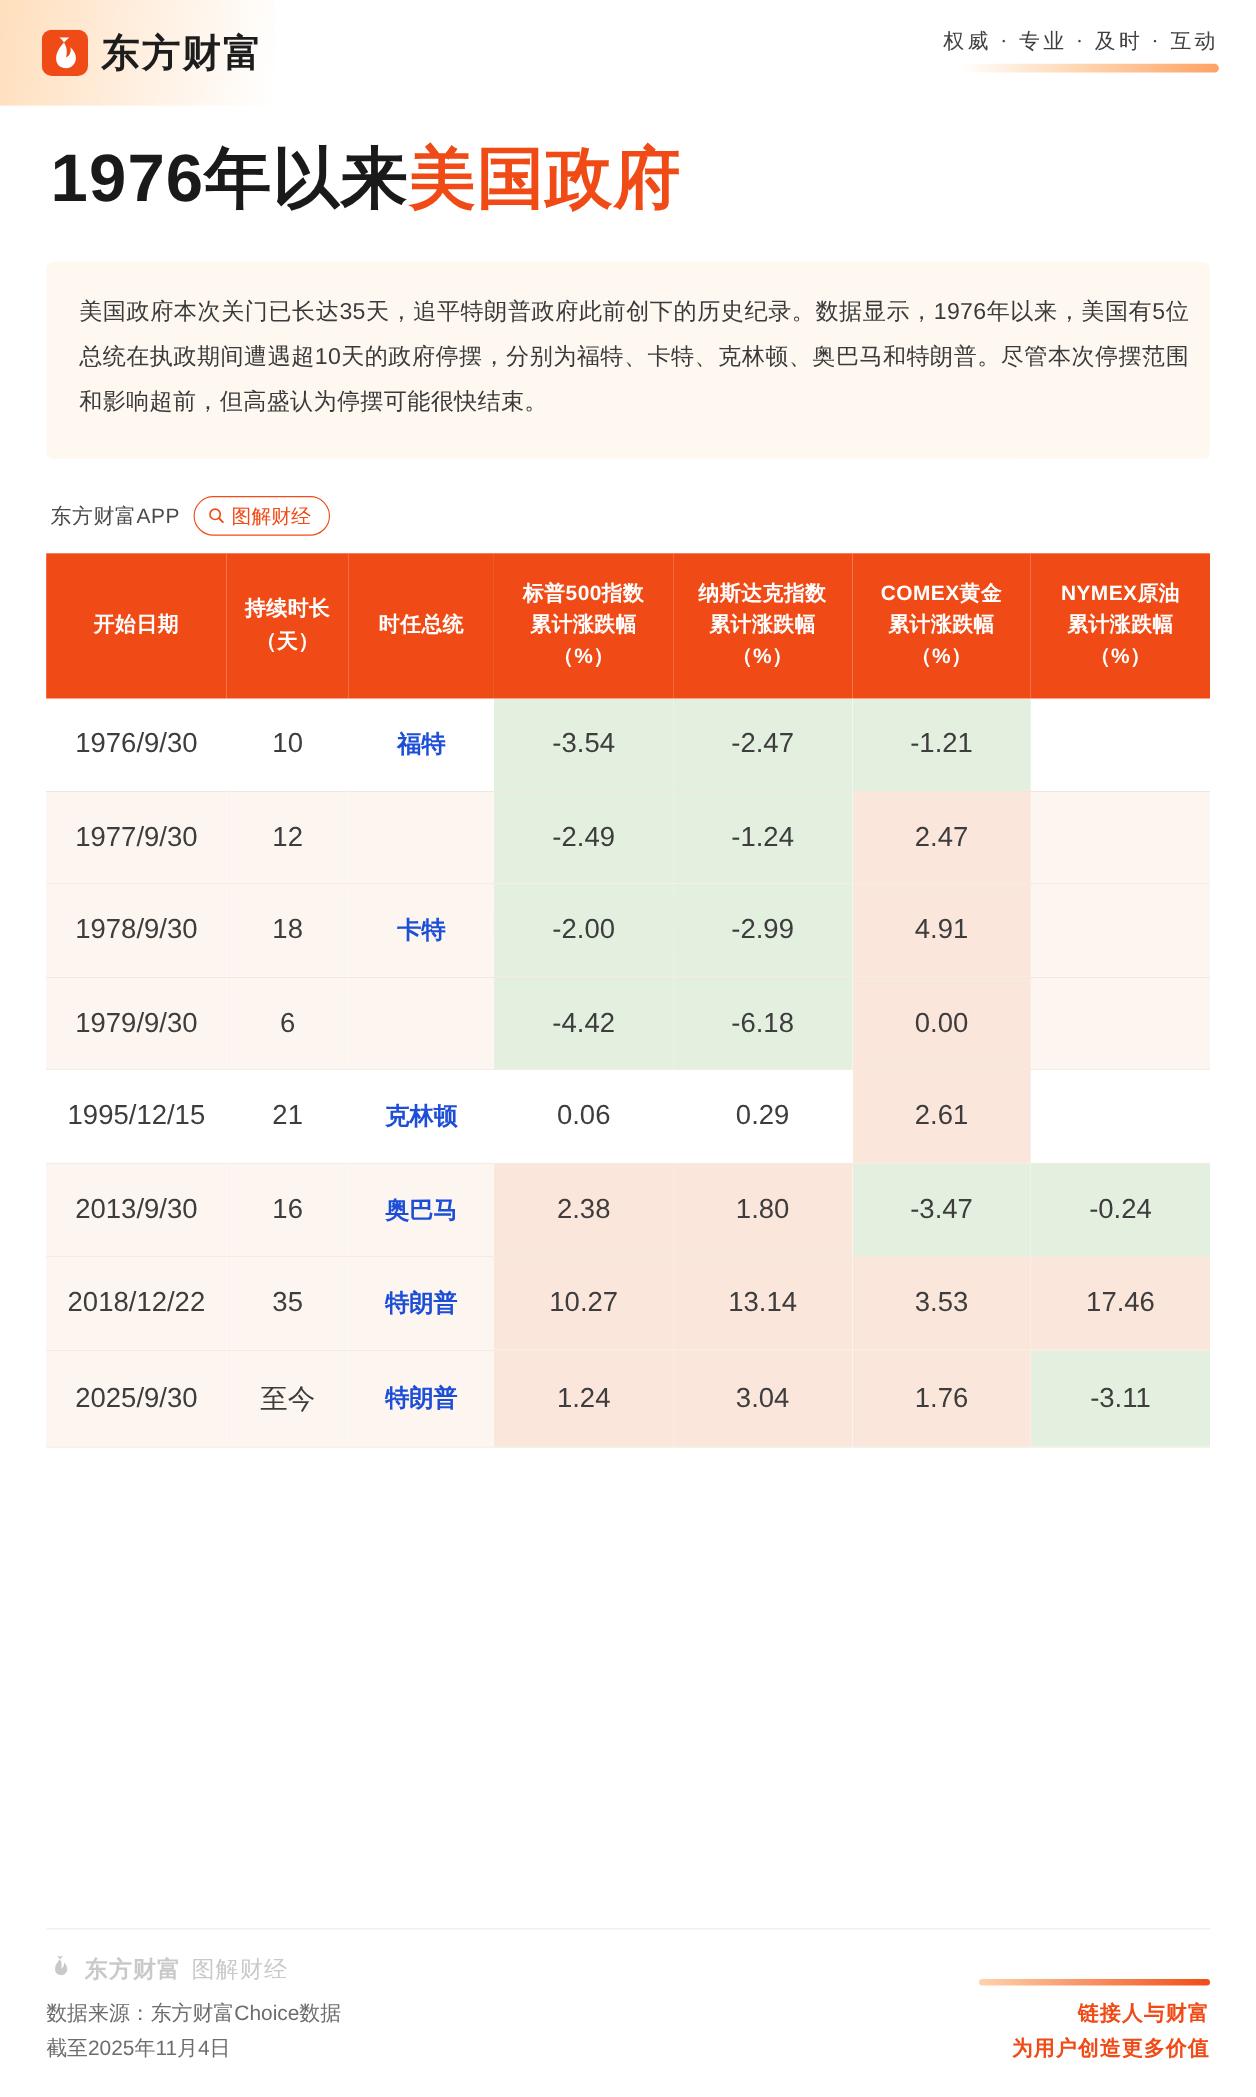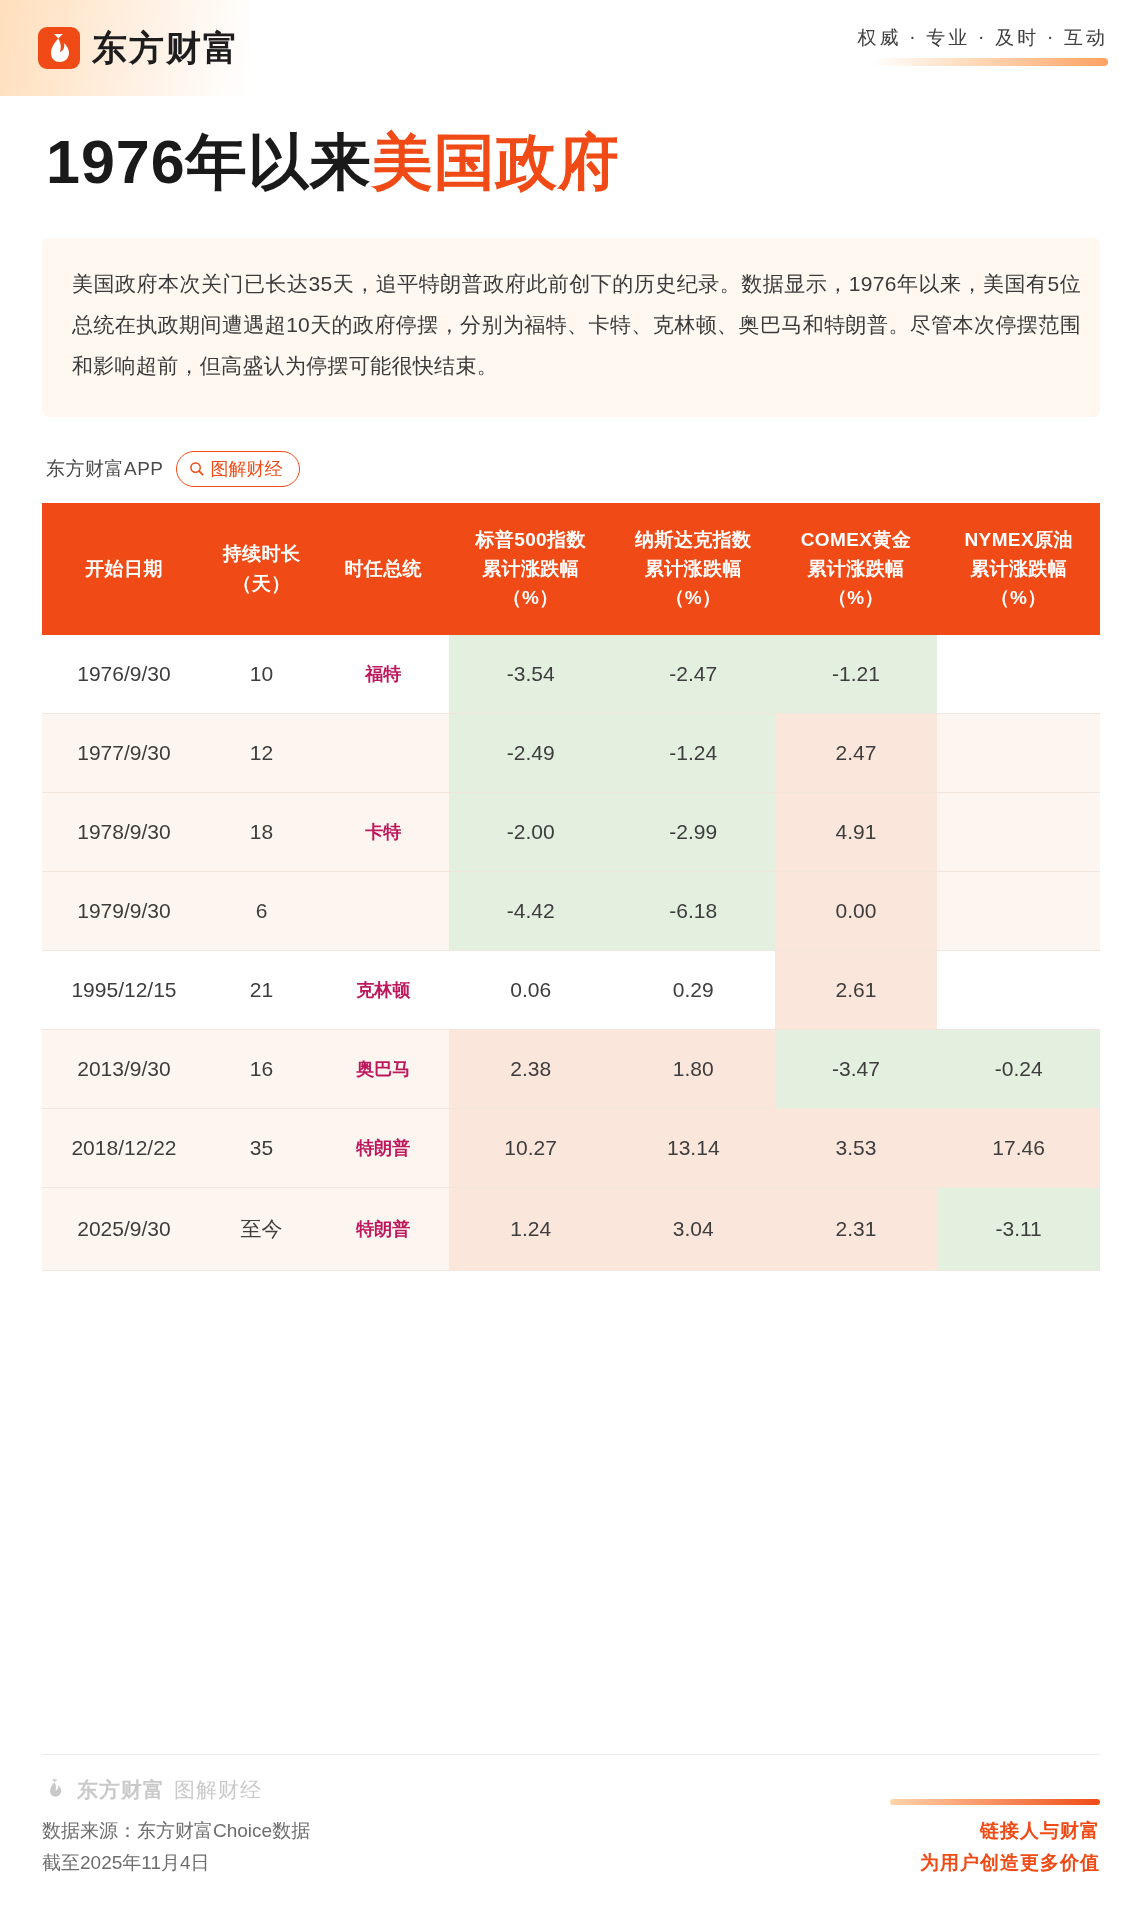--- a/index.html
+++ b/index.html
@@ -167,34 +167,34 @@
     color: #ffffff;
     font-size: 19px;
     font-weight: bold;
     line-height: 1.55;
     padding: 22px 4px;
     text-align: center;
     vertical-align: middle;
     letter-spacing: .4px;
   }
   tbody td {
-    font-size: 21px;
+    font-size: 25px;
     color: #3d3d3d;
     text-align: center;
     vertical-align: middle;
     padding: 27px 4px;
     border-bottom: 1px solid #f2e6dc;
     position: relative;
   }
   tbody tr.alt td { background: #fdf6f0; }
   tbody tr.plain td { background: #ffffff; }
   td.president {
     font-weight: bold;
-    color: #be185d;
-    font-size: 18px;
+    color: #1d4ed8;
+    font-size: 22px;
   }
   td.cell-up   { background: #fbe6dc !important; }
   td.cell-down { background: #e3efdf !important; }
   tbody tr.alt td.cell-up   { background: #fbe6dc !important; }
   tbody tr.alt td.cell-down { background: #e3efdf !important; }
   td.nodata { color: transparent; }
 
   
   col.c-date  { width: 15.5%; }
   col.c-days  { width: 10.5%; }
@@ -430,21 +430,21 @@
         <td class="cell-up">3.53</td>
         <td class="cell-up">17.46</td>
       </tr>
 
       <tr class="alt">
         <td>2025/9/30</td>
         <td>至今</td>
         <td class="president">特朗普</td>
         <td class="cell-up">1.24</td>
         <td class="cell-up">3.04</td>
-        <td class="cell-up">2.31</td>
+        <td class="cell-up">1.76</td>
         <td class="cell-down">-3.11</td>
       </tr>
 
     </tbody>
   </table>
 </div>
 
 <div class="footer">
   <div class="footer-hr"></div>
   <div class="footer-inner">

